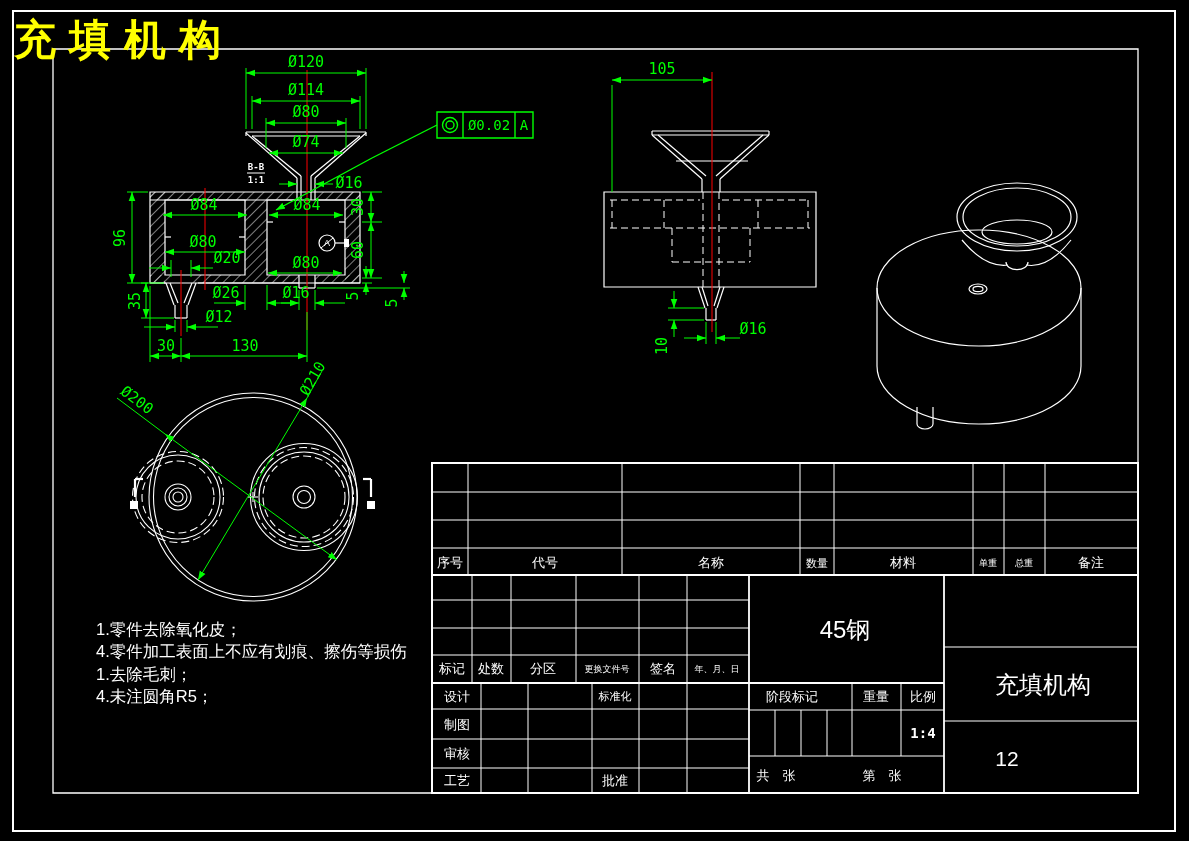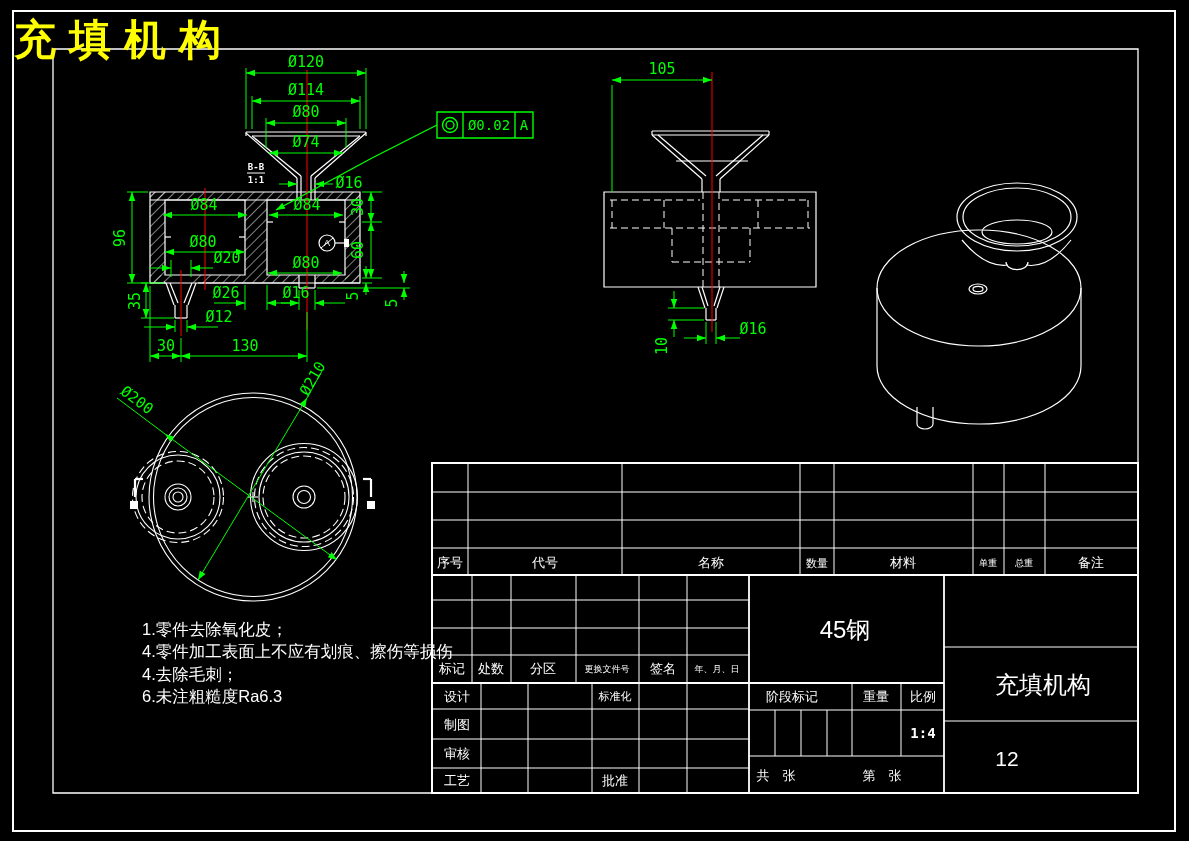--- a/index.html
+++ b/index.html
@@ -2,21 +2,21 @@
 <html><head>
 <meta charset="utf-8">
 <style>
   html,body{margin:0;padding:0;background:#000;}
   #page{position:relative;width:1189px;height:841px;background:#000;overflow:hidden;
         font-family:"Liberation Sans",sans-serif;}
   #cad{position:absolute;left:0;top:0;}
   .title{position:absolute;left:14px;top:12px;font-size:42px;font-weight:bold;color:#ffff00;
          font-family:"DejaVu Serif",serif;letter-spacing:13px;white-space:nowrap;}
   .notes{position:absolute;left:96px;top:618px;width:345px;color:#ffffff;
-         font-size:16.5px;line-height:22.3px;font-family:"Liberation Sans",sans-serif;margin-left:46px;}
+         font-size:16.5px;line-height:22.3px;font-family:"Liberation Sans",sans-serif;}
   .note.indent{padding-left:17px;}
   
   text{user-select:none;}
   .d{fill:#00ff00;font:15px "DejaVu Sans Mono",monospace;text-anchor:middle;}
   .ds{fill:#00ff00;font:14px "DejaVu Sans Mono",monospace;text-anchor:middle;}
   .w{fill:#ffffff;font:13px "Liberation Sans",sans-serif;text-anchor:middle;}
   .w11{fill:#ffffff;font:11px "Liberation Sans",sans-serif;text-anchor:middle;}
   .w9{fill:#ffffff;font:9px "Liberation Sans",sans-serif;text-anchor:middle;}
   .wb{fill:#ffffff;font:bold 9px "DejaVu Sans Mono",monospace;text-anchor:middle;}
   .big{fill:#ffffff;font:24px "Liberation Sans",sans-serif;text-anchor:middle;}
@@ -415,17 +415,17 @@
     <text class="big" x="1043" y="693">充填机构</text>
     <text class="med" x="1007" y="766">12</text>
   </g>
 </svg>
 
   <div class="title">充填机构</div>
 
   <div class="notes">
     <div class="note">1.零件去除氧化皮；</div>
     <div class="note">4.零件加工表面上不应有划痕、擦伤等损伤</div>
-    <div class="note">4.去除毛刺；</div>
-    <div class="note">6.未注粗糙度Ra6.3</div>
+    <div class="note">1.去除毛刺；</div>
+    <div class="note">4.未注圆角R5；</div>
   </div>
 
 </div>
 
 </body></html>

